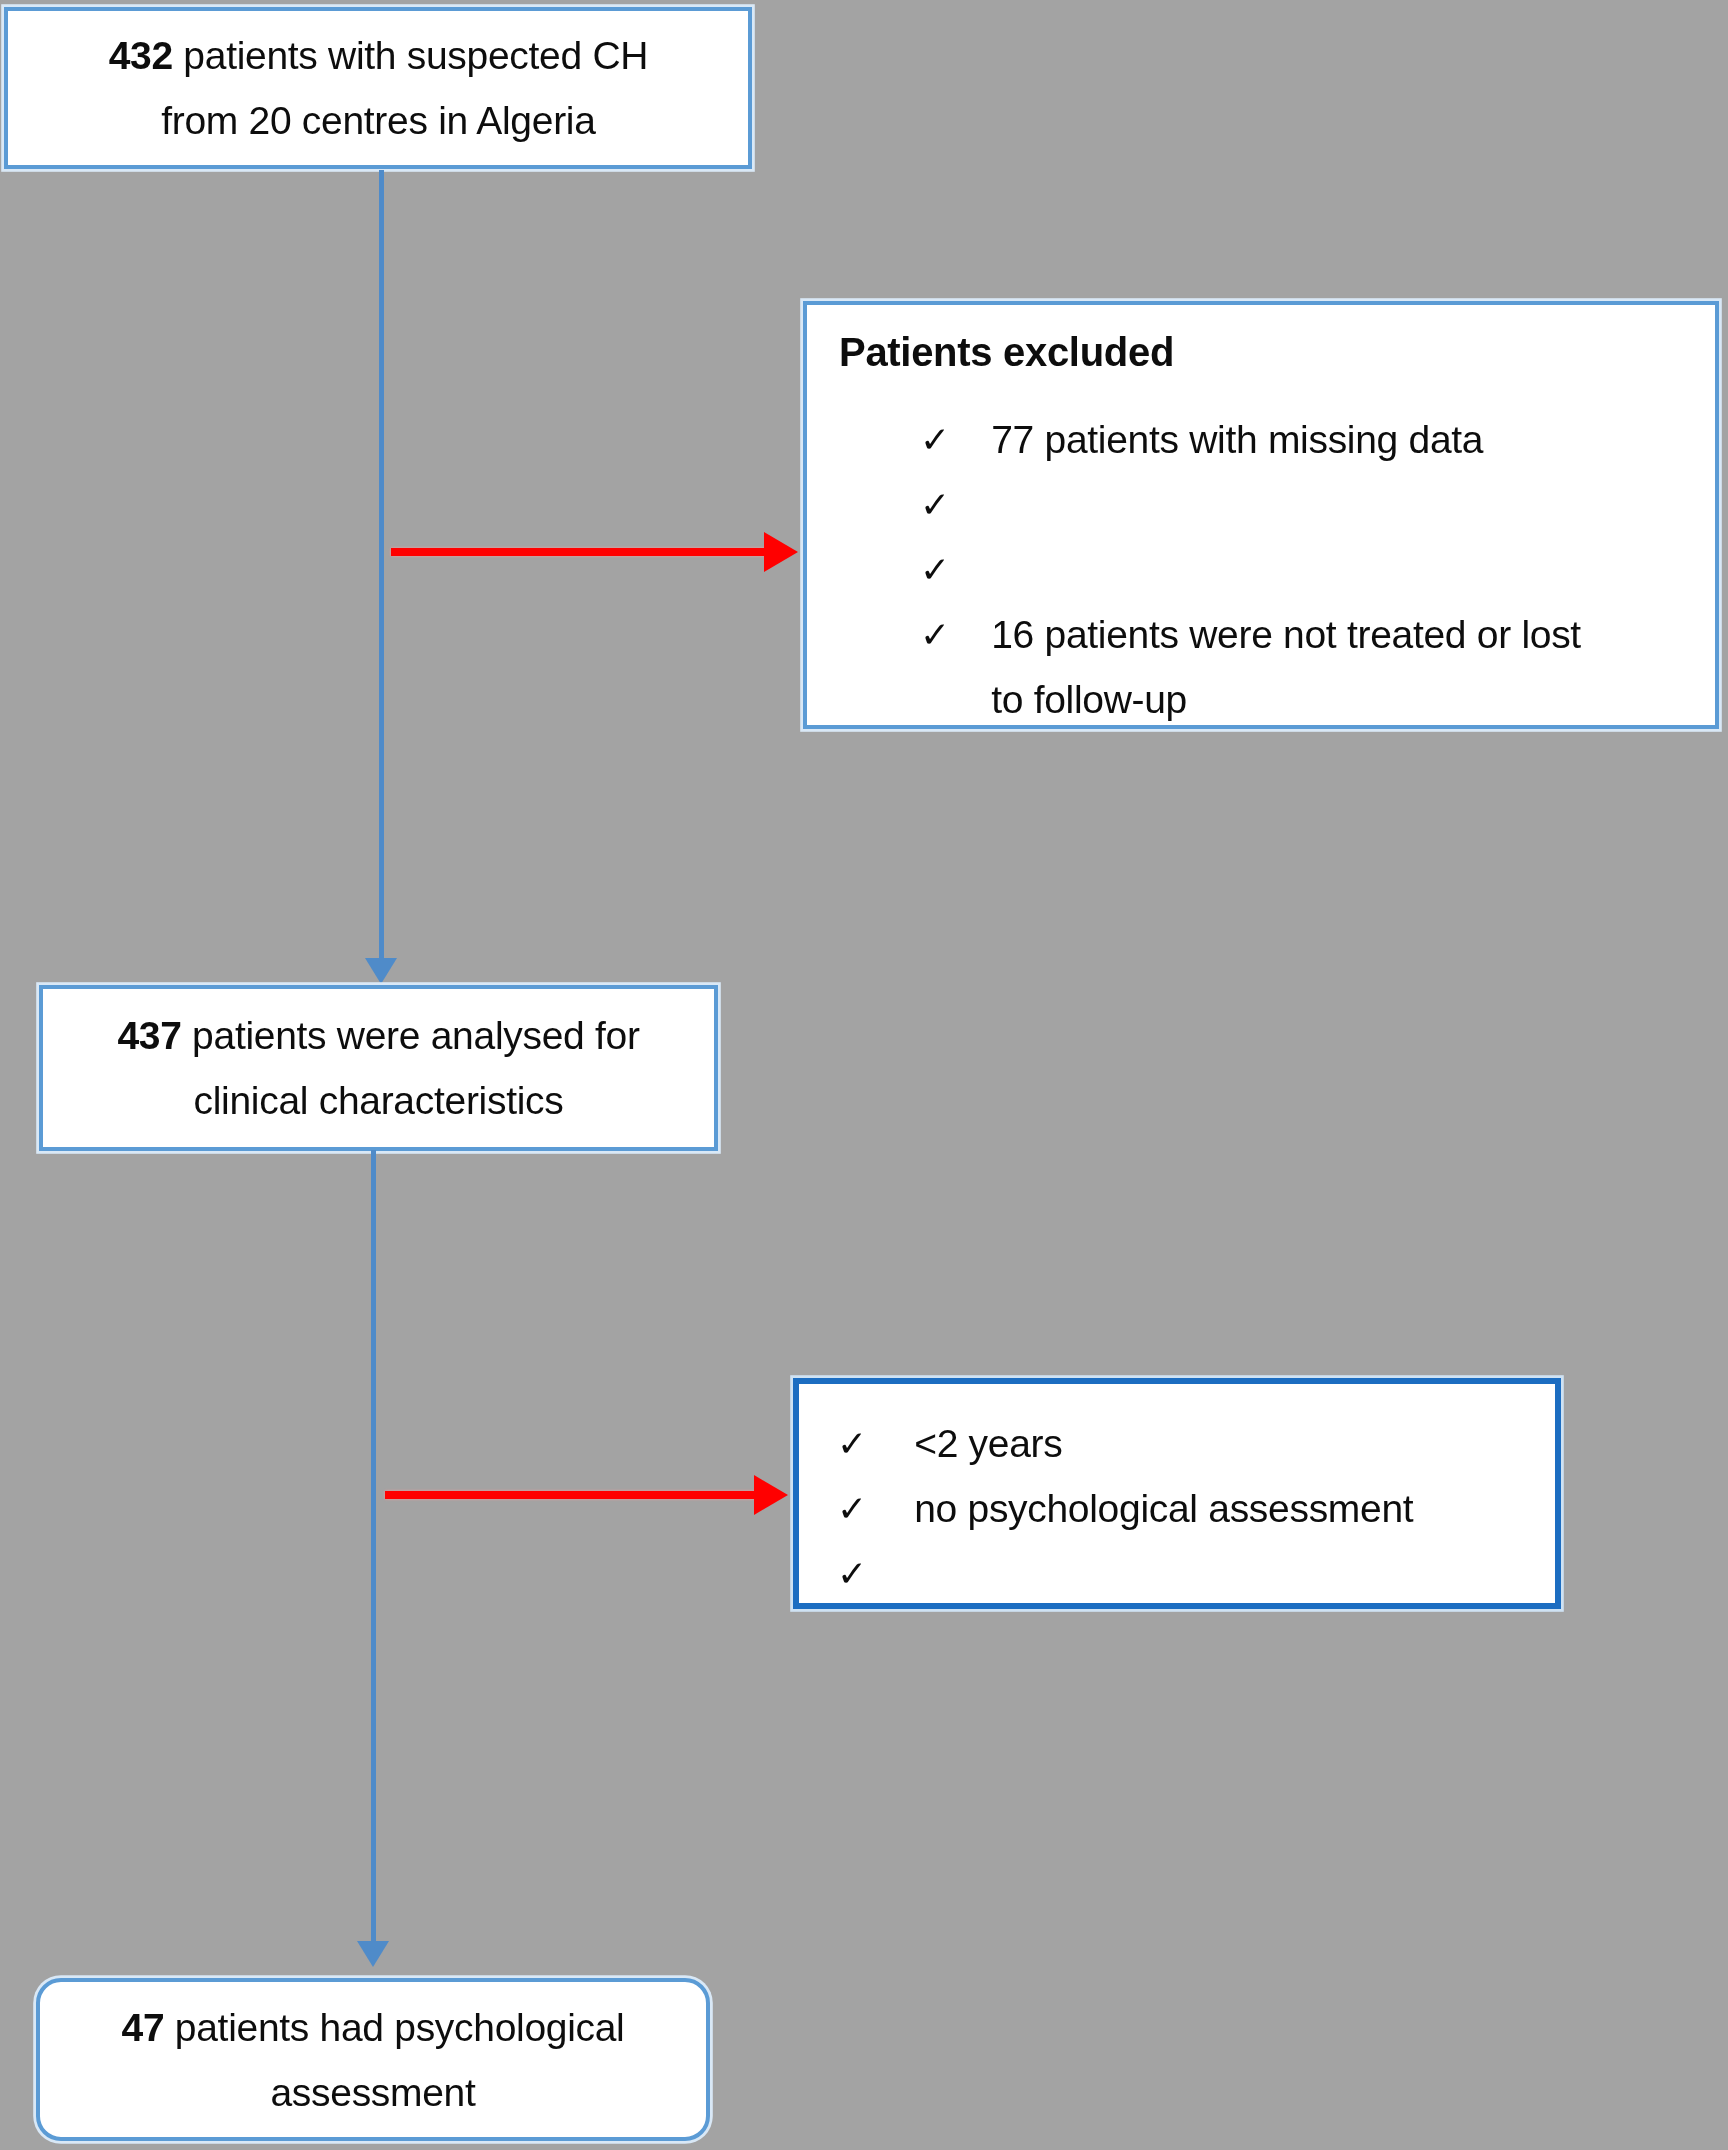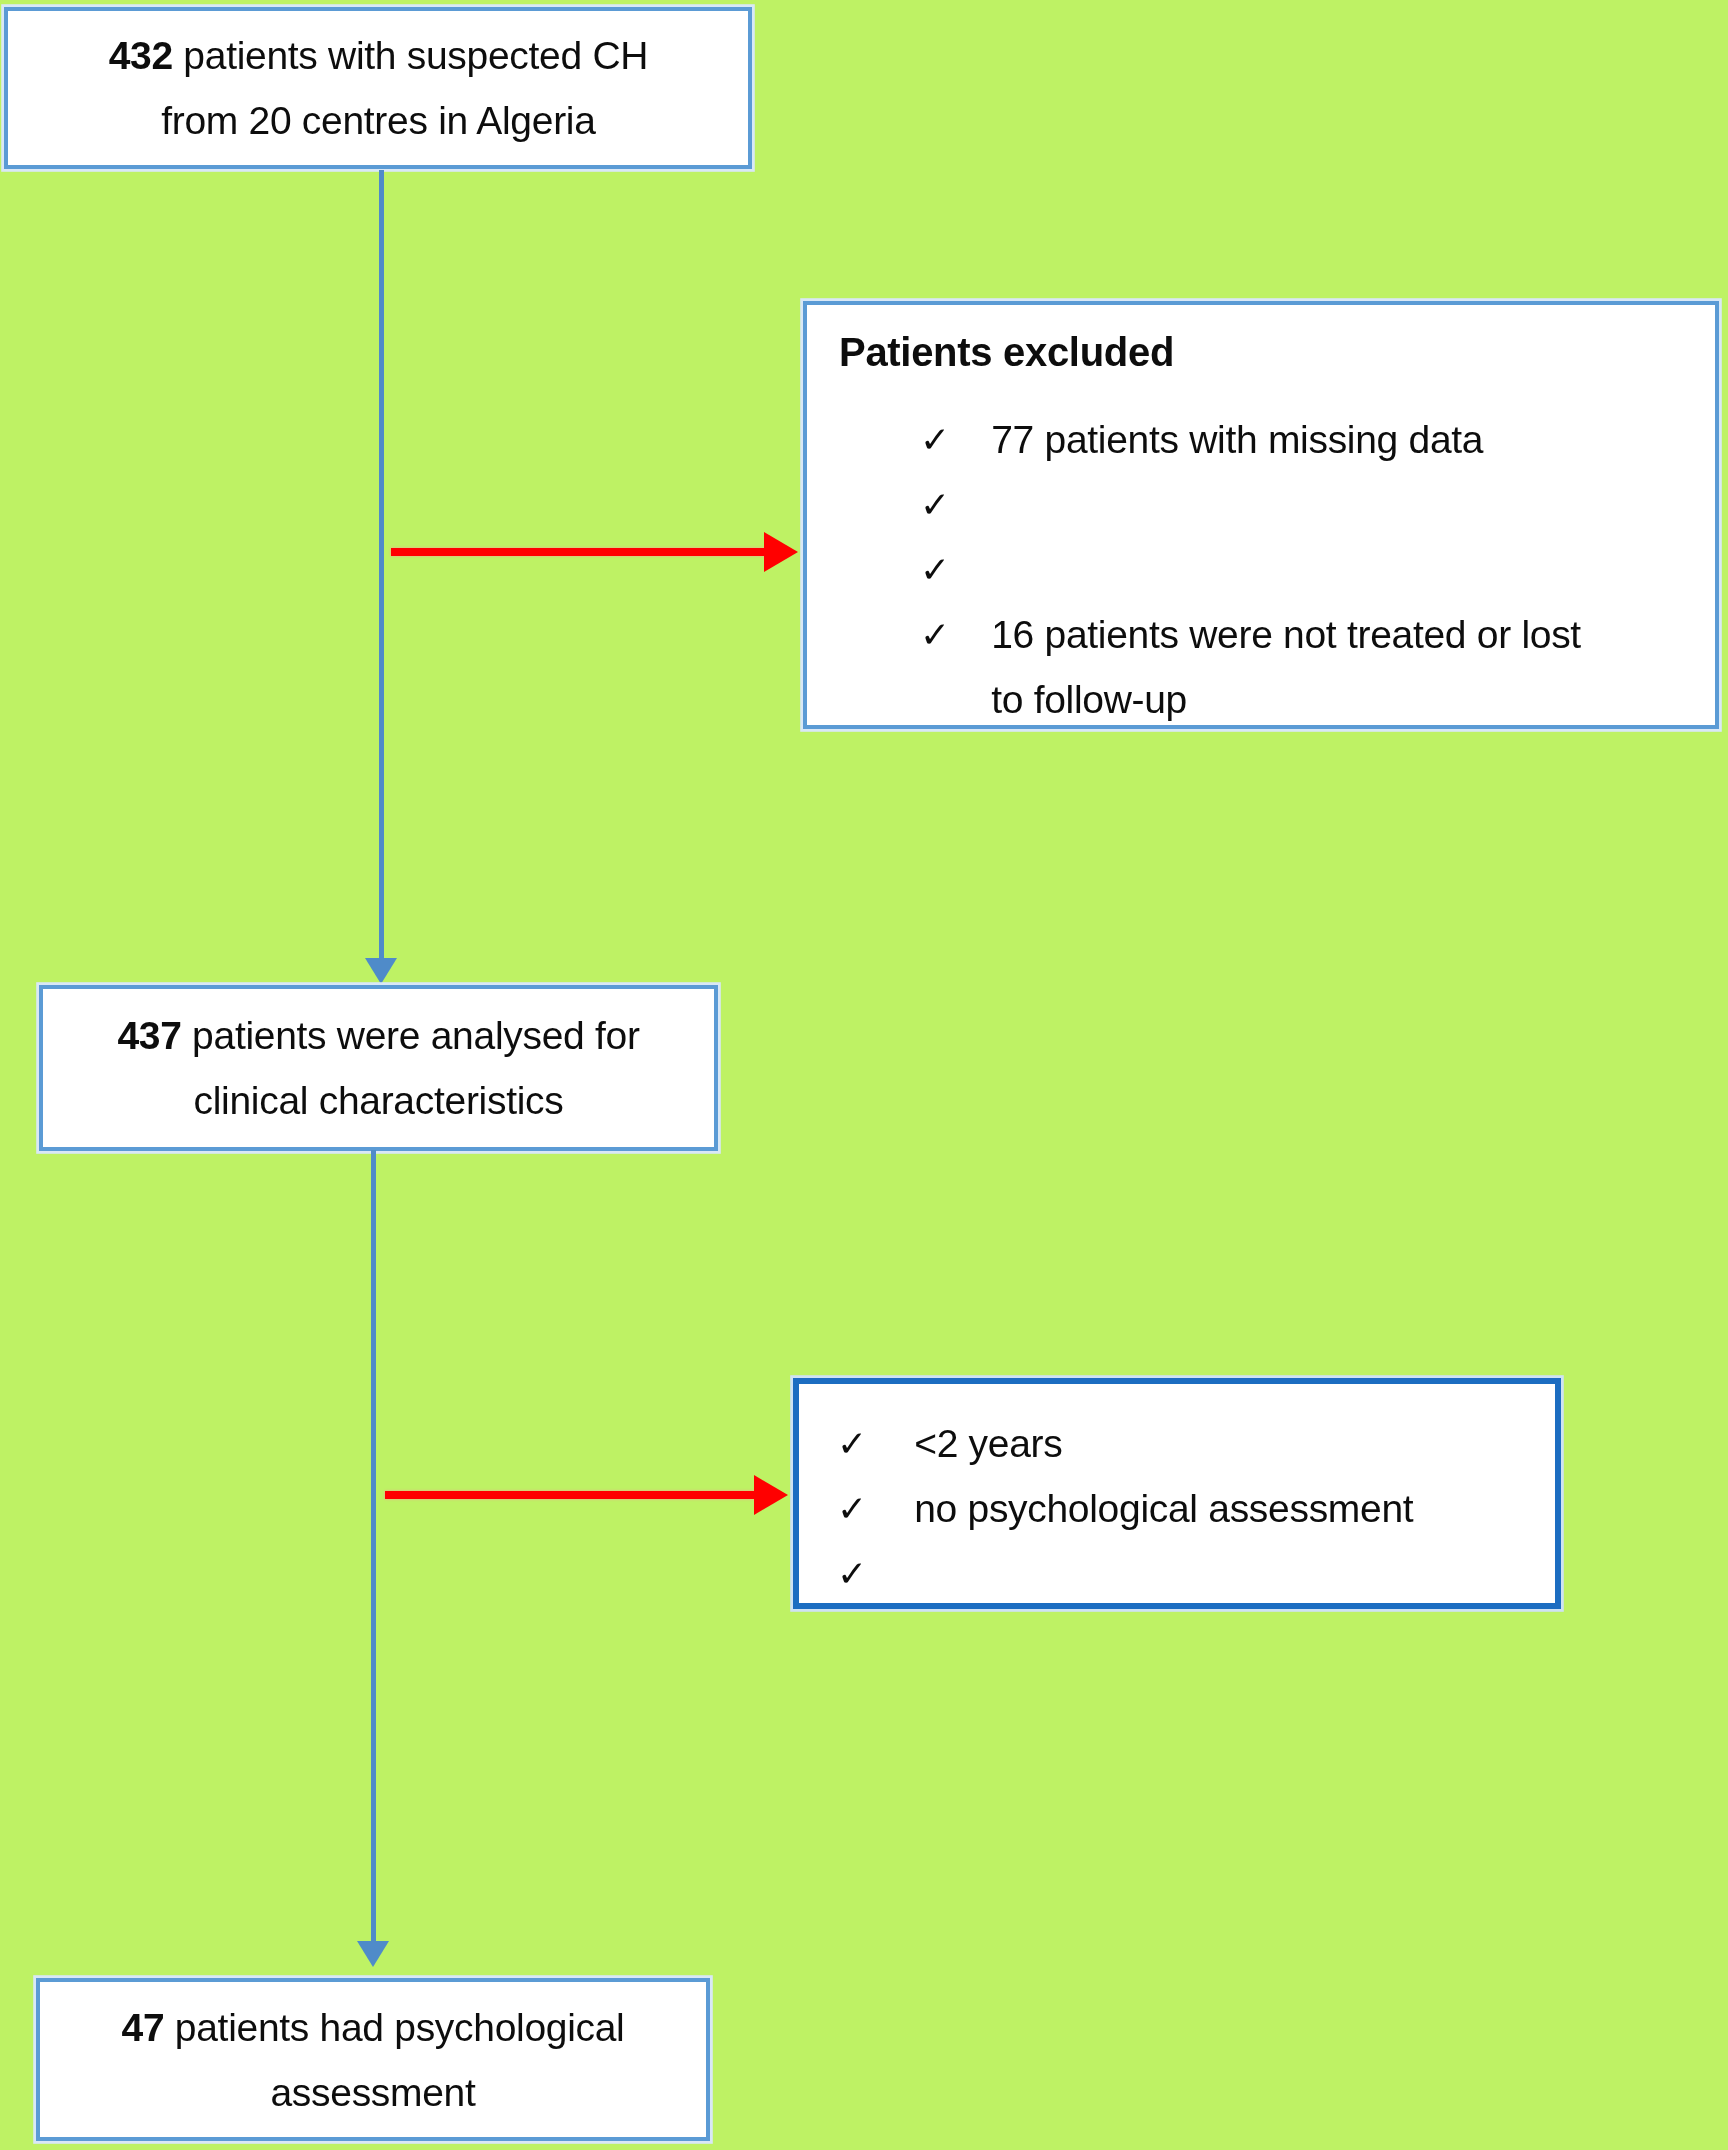--- a/index.html
+++ b/index.html
@@ -4,21 +4,21 @@
 <style>
   html, body {
     margin: 0;
     padding: 0;
     background: #ffffff;
   }
   #canvas {
     position: relative;
     width: 1729px;
     height: 2151px;
-    background: #bef264;
+    background: #a3a3a3;
     font-family: "Liberation Sans", sans-serif;
     color: #0d0d0d;
     overflow: hidden;
   }
 
   
   .flowbox {
     position: absolute;
     background: #ffffff;
     border: 4.4px solid #5B9BD5;
@@ -34,21 +34,21 @@
   .box-text {
     font-size: 39px;
     line-height: 65px;
     white-space: pre-line;
     letter-spacing: -0.3px;
   }
   .num { font-weight: bold; }
 
   #box-initial   { left: 4.4px;    top: 7.2px;   width: 748px; height: 162px; }
   #box-analysed  { left: 39px;   top: 985px; width: 679px; height: 166px; }
-  #box-assessed  { left: 36px;   top: 1978px; width: 674px; height: 163px; }
+  #box-assessed  { left: 36px;   top: 1978px; width: 674px; height: 163px; border-radius: 25px; }
 
   #box-excluded-primary {
     left: 803px; top: 301px; width: 916px; height: 428px;
     padding-top: 22px;
   }
   .excl-title {
     font-size: 40px;
     font-weight: bold;
     line-height: 51px;
     margin-left: 32px;

